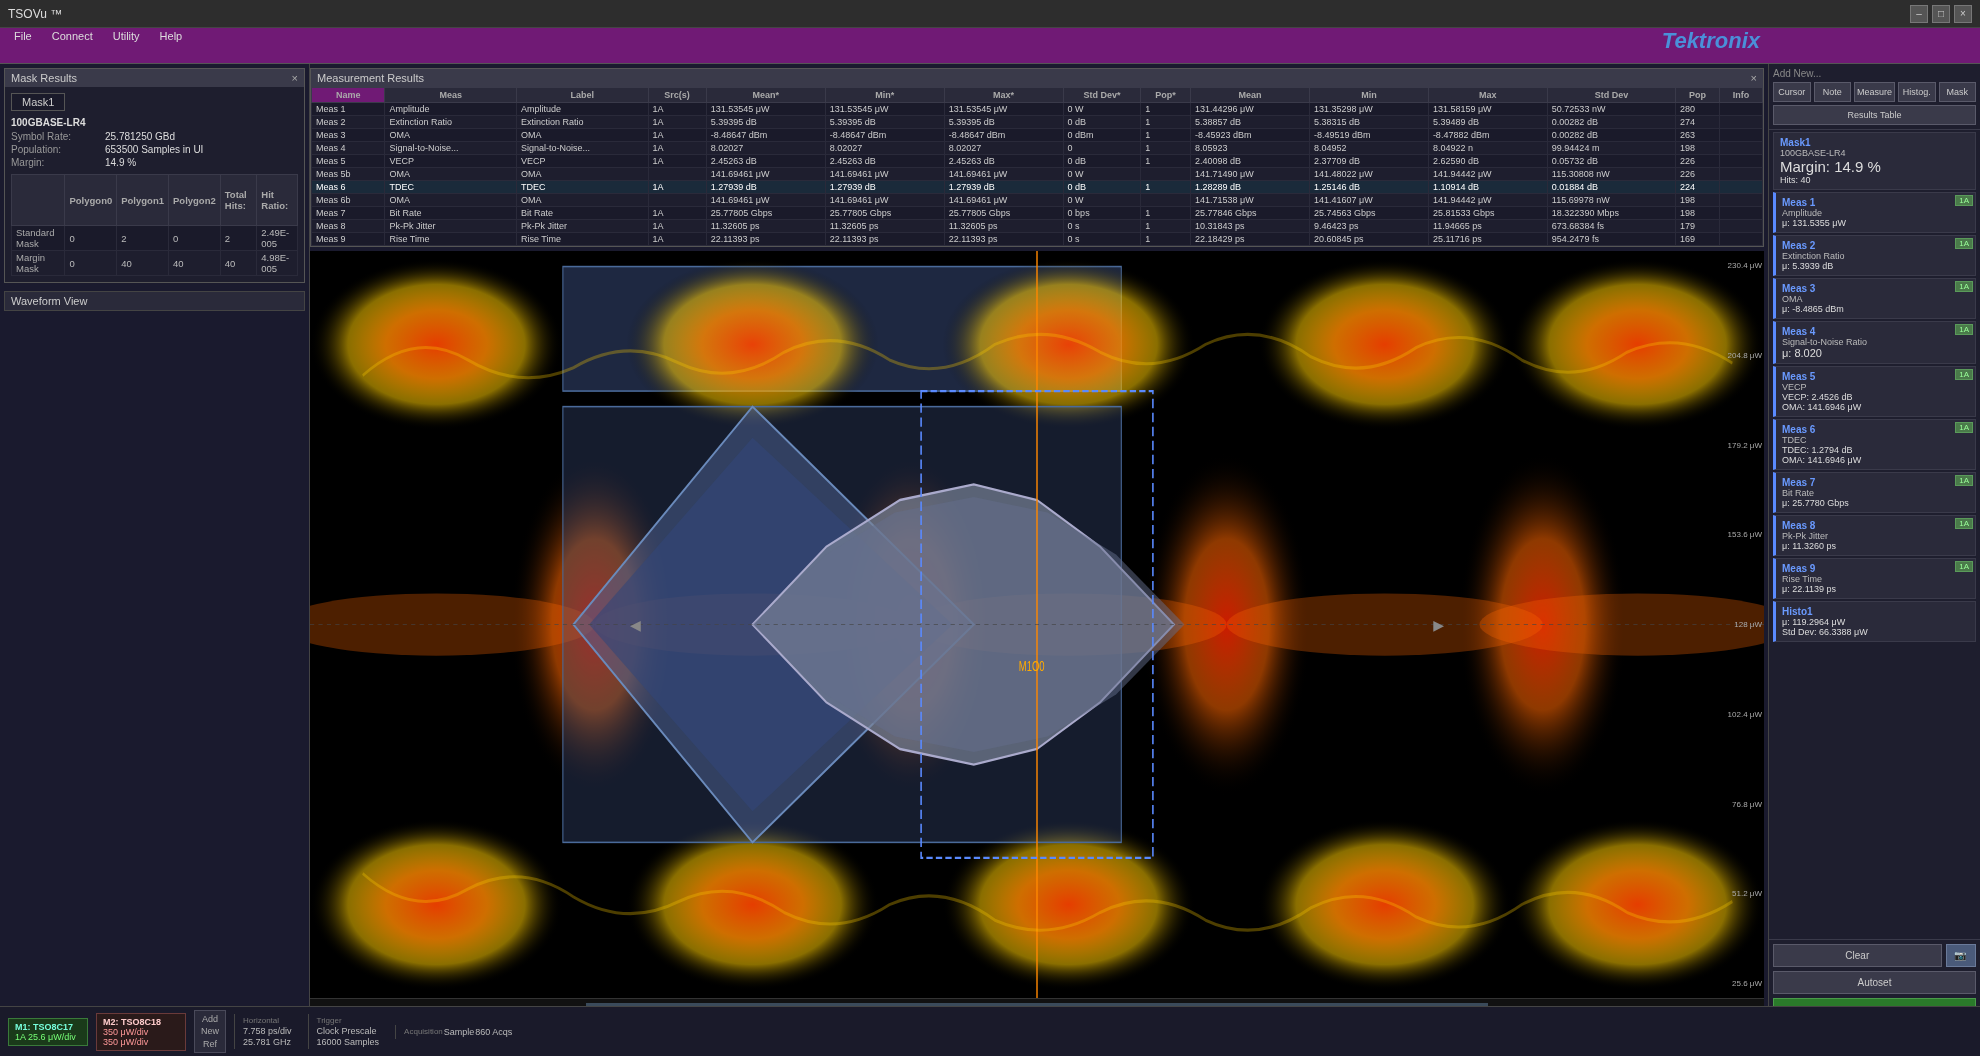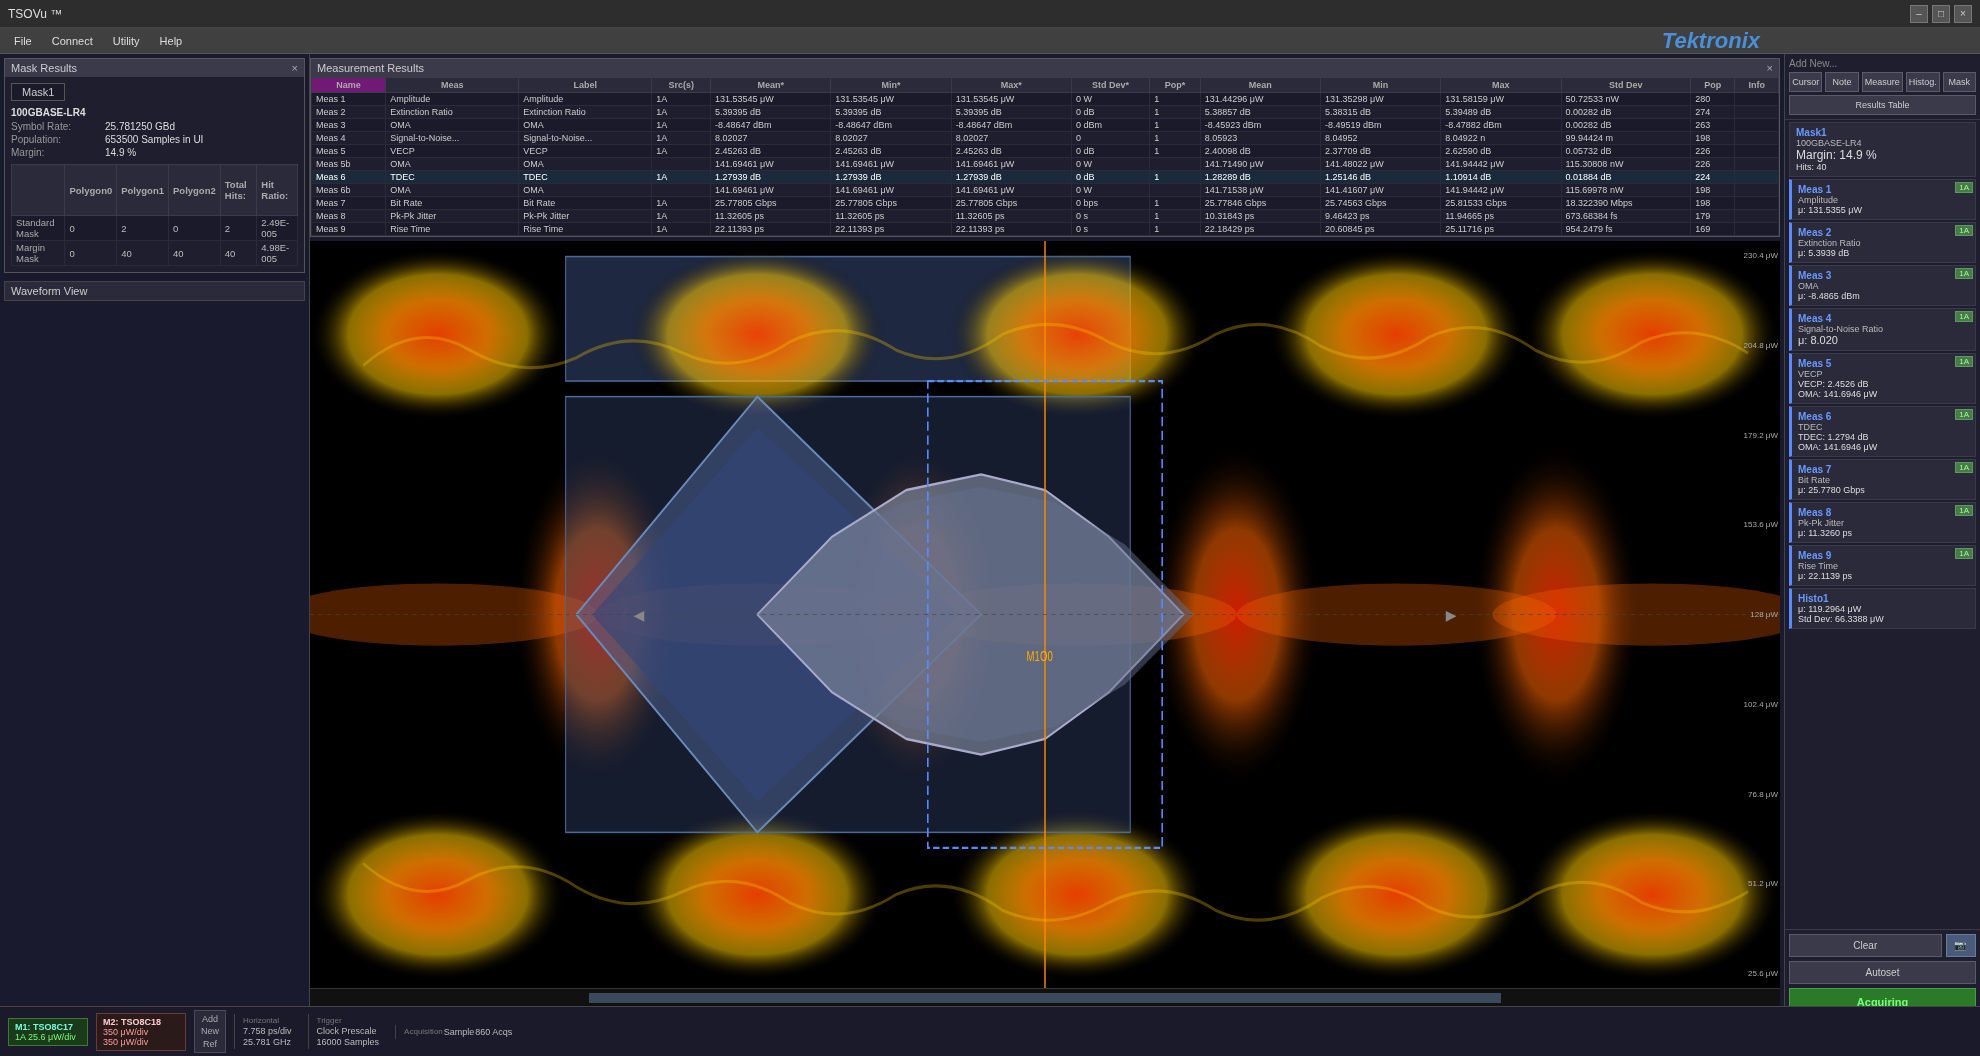--- a/index.html
+++ b/index.html
@@ -30,24 +30,23 @@
       width: 18px; height: 18px;
       background: #555;
       border: 1px solid #777;
       color: #ccc;
       font-size: 10px;
       display: flex; align-items: center; justify-content: center;
       cursor: pointer;
     }
     
     #menubar {
-      background: #404040;
-      height: 26px;
+      background: #701a75;
+      height: 36px;
       display: flex;
-      align-items: center;
       padding: 0 4px;
       border-bottom: 1px solid #555;
     }
     .menu-item {
       padding: 2px 10px;
       color: #ddd;
       cursor: pointer;
       font-size: 11px;
     }
     
@@ -576,40 +575,40 @@
         <div>-7.750 ps</div>
         <div>0</div>
         <div>7.750 ps</div>
         <div>15.543 ps</div>
         <div>23.273 ps</div>
         <div>31.03 ps</div>
       </div>
 
   </div>
 
-  <div id="right-panel" style="width:196px;background:#1e1e2e;border-left:1px solid #444;display:flex;flex-direction:column;overflow:hidden;">
+  <div id="right-panel" style="width:212px;background:#1e1e2e;border-left:1px solid #444;display:flex;flex-direction:column;overflow:hidden;">
 
     <div style="padding:4px;border-bottom:1px solid #3a3a4a;">
       <div style="color:#888;font-size:10px;margin-bottom:3px;">Add New...</div>
       <div style="display:flex;gap:3px;flex-wrap:wrap;">
         <button style="flex:1;background:#3a3a4a;border:1px solid #5a5a6a;color:#ccc;padding:4px 2px;font-size:9px;cursor:pointer;">Cursor</button>
         <button style="flex:1;background:#3a3a4a;border:1px solid #5a5a6a;color:#ccc;padding:4px 2px;font-size:9px;cursor:pointer;">Note</button>
         <button style="flex:1;background:#3a3a4a;border:1px solid #5a5a6a;color:#ccc;padding:4px 2px;font-size:9px;cursor:pointer;">Measure</button>
         <button style="flex:1;background:#3a3a4a;border:1px solid #5a5a6a;color:#ccc;padding:4px 2px;font-size:9px;cursor:pointer;">Histog.</button>
         <button style="flex:1;background:#3a3a4a;border:1px solid #5a5a6a;color:#ccc;padding:4px 2px;font-size:9px;cursor:pointer;">Mask</button>
         <button style="flex:2;background:#3a3a4a;border:1px solid #5a5a6a;color:#ccc;padding:4px 2px;font-size:9px;cursor:pointer;">Results Table</button>
       </div>
     </div>
 
     <div style="flex:1;overflow-y:auto;" id="right-panel-scroll">
 
       <div style="background:#2a2a3a;border:1px solid #3a3a4a;margin:2px 4px;padding:4px 6px;cursor:pointer;">
         <div style="color:#6a9aff;font-size:10px;font-weight:bold;">Mask1</div>
         <div style="color:#bbb;font-size:9px;">100GBASE-LR4</div>
-        <div style="color:#ddd;font-size:12px;">Margin: 14.9 %</div>
+        <div style="color:#ddd;font-size:15px;">Margin: 14.9 %</div>
         <div style="color:#ddd;font-size:9px;">Hits: 40</div>
       </div>
 
       <div id="right-meas-list">
       </div>
     <div style="background: rgb(42, 42, 58); border-width: 1px 1px 1px 3px; border-style: solid; border-color: rgb(58, 58, 74) rgb(58, 58, 74) rgb(58, 58, 74) rgb(90, 138, 255); border-image: initial; margin: 2px 4px; padding: 4px 6px; cursor: pointer; position: relative;">
           <div style="color: rgb(106, 154, 255); font-size: 10px; font-weight: bold;">Meas 1</div>
           <div style="color: rgb(187, 187, 187); font-size: 9px;">Amplitude</div>
           <div style="color: rgb(221, 221, 221); font-size: 9px; white-space: pre-line;">μ: 131.5355 μW</div>
           <div style="position: absolute; top: 2px; right: 2px; background: rgb(74, 122, 74); color: rgb(153, 255, 153); font-size: 8px; padding: 0px 3px; border: 1px solid rgb(90, 154, 90);">1A</div>

